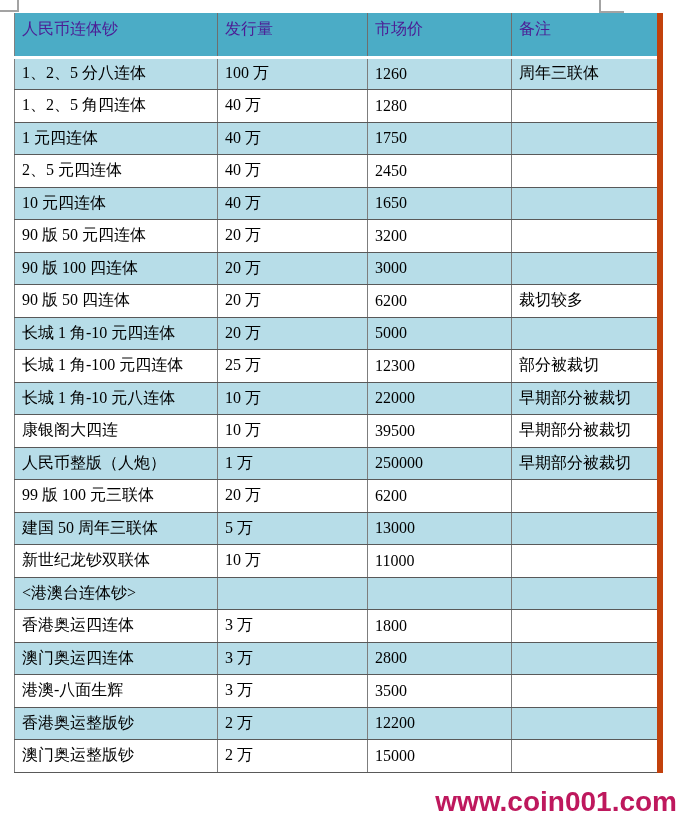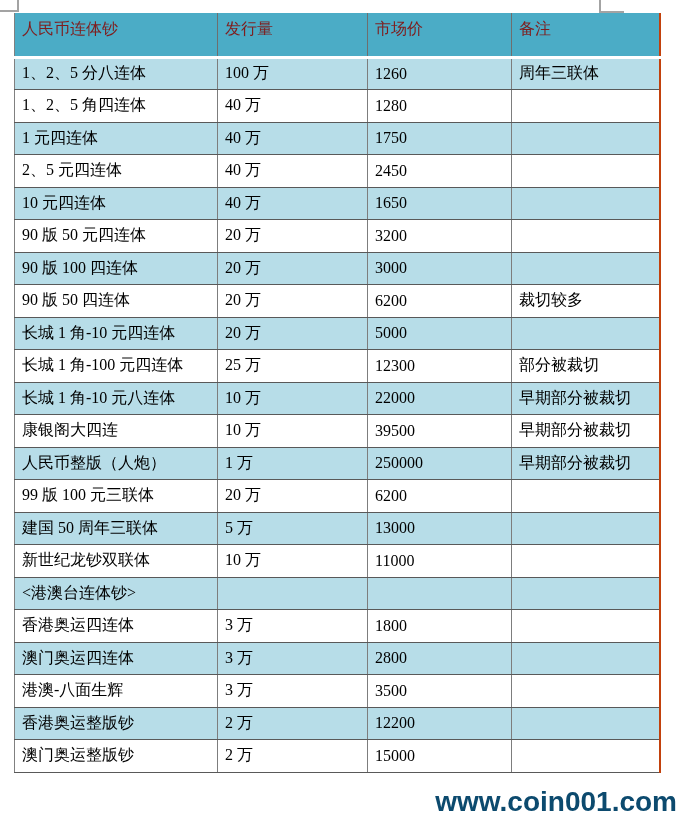--- a/index.html
+++ b/index.html
@@ -27,50 +27,50 @@
   .price-table th, .price-table td {
     box-sizing: border-box;
     font-size: 16px;
     font-weight: normal;
     text-align: left;
     overflow: hidden;
     white-space: nowrap;
   }
   .price-table th {
     background: #4BACC6;
-    color: #7f1d1d;
+    color: #4c1d95;
     height: 44px;
     padding: 6px 5px 0 7px;
     vertical-align: top;
     border: 1px solid #6e6e6e;
     border-top: none;
     border-bottom: 3px solid #ffffff;
   }
   .price-table td {
     color: #000000;
     height: 32.5px;
     padding: 0 5px 0 7px;
     vertical-align: middle;
     border: 1px solid #595959;
     border-left: 1px solid #7d7d7d;
     border-right: 1px solid #7d7d7d;
   }
   .price-table th:first-child, .price-table td:first-child { border-left: 1px solid #808080; }
-  .price-table th:last-child,  .price-table td:last-child  { border-right: 2px solid #c2410c; }
+  .price-table th:last-child,  .price-table td:last-child  { border-right: 6px solid #c2410c; }
   .price-table tbody tr:nth-child(odd)  td { background: #B7DDE8; }
   .price-table tbody tr:nth-child(even) td { background: #ffffff; }
 
   .watermark {
     position: absolute;
     top: 786px;
     right: 1px;
     font-family: "Liberation Sans", "DejaVu Sans", sans-serif;
     font-weight: bold;
     font-size: 28px;
-    color: #0c4a6e;
+    color: #be185d;
     z-index: 5;
     pointer-events: none;
   }
 </style>
 </head>
 <body>
 
 <div class="mark mark-tl-v"></div>
 <div class="mark mark-tl-h"></div>
 <div class="mark mark-tr-v"></div>

